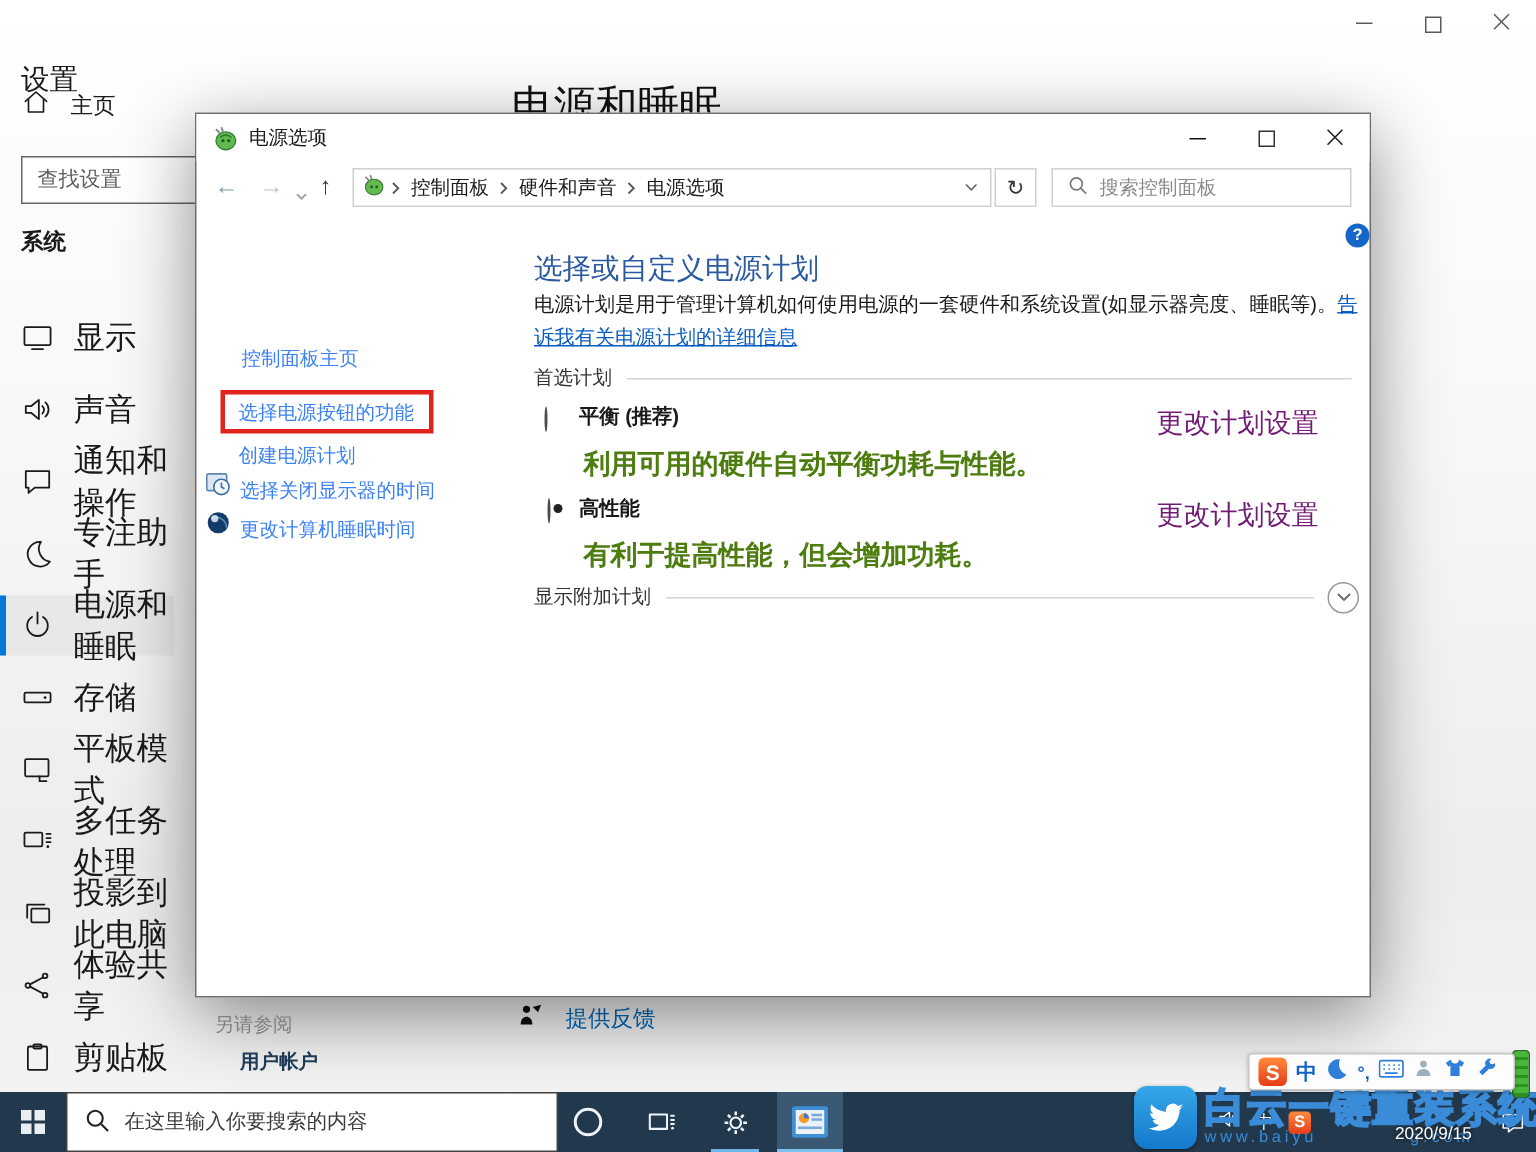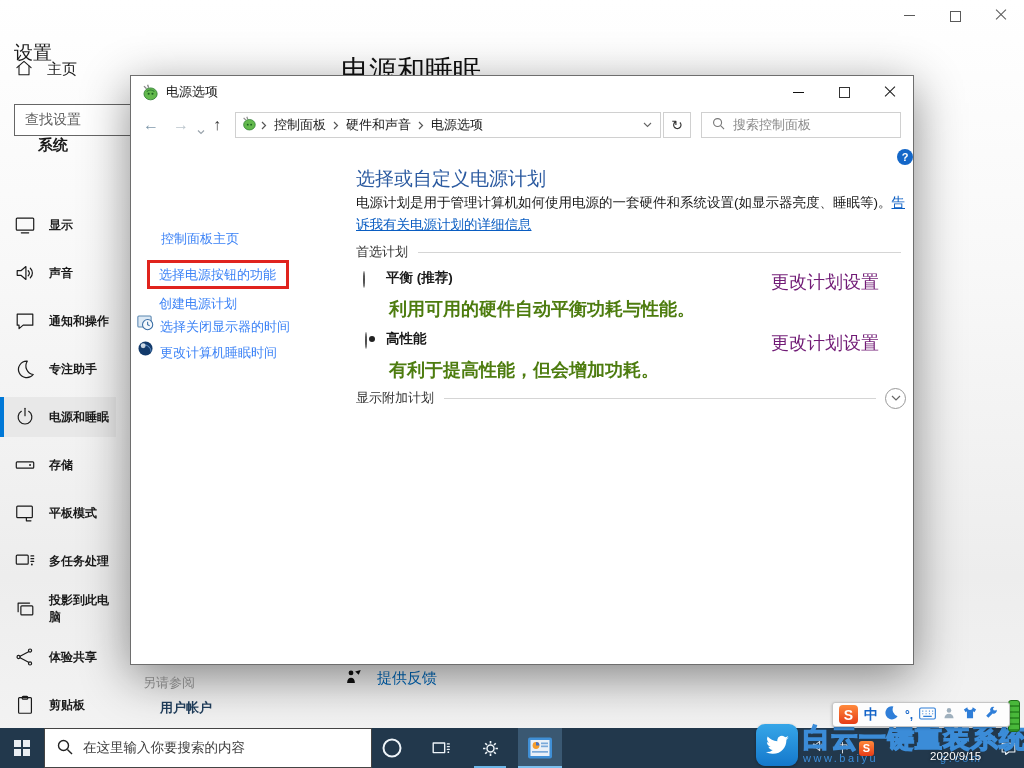--- a/index.html
+++ b/index.html
@@ -17,22 +17,22 @@
   .min-glyph{display:block;width:11px;height:0;border-top:1px solid #5a5a5a;}
   .restore-glyph{position:relative;width:9px;height:9px;border:1px solid #5a5a5a;background:#fff;margin-top:2px;}
   .restore-glyph::before{content:"";position:absolute;left:2px;top:-4px;width:9px;height:9px;border:1px solid #5a5a5a;z-index:-1;}
   .max-glyph{display:block;width:9px;height:9px;border:1px solid #333;}
   .x-glyph{position:relative;width:12px;height:12px;}
   .x-glyph::before,.x-glyph::after{content:"";position:absolute;left:-1px;top:5px;width:14px;height:0;border-top:1px solid #5a5a5a;}
   .x-glyph::before{transform:rotate(45deg);} .x-glyph::after{transform:rotate(-45deg);}
   .s-home{left:14px;top:58px;display:flex;align-items:center;gap:13px;font-size:15px;}
   .s-search{left:14px;top:104px;width:114px;height:30px;border:1px solid #666;background:#fff;
     display:flex;align-items:center;padding-left:10px;font-size:14px;color:#5f5f5f;}
-  .s-section{left:14px;top:136px;font-size:15px;font-weight:bold;margin-left:24px;}
-  .s-nav-item{left:0;width:116px;height:40px;display:flex;align-items:center;gap:13px;padding-left:14px;box-sizing:border-box;font-size:12px;font-weight:bold;}
+  .s-section{left:14px;top:152px;font-size:15px;font-weight:bold;}
+  .s-nav-item{left:0;width:116px;height:40px;display:flex;align-items:center;gap:13px;padding-left:14px;box-sizing:border-box;font-size:21px;}
   .s-nav-item .nicon{width:22px;height:22px;display:flex;align-items:center;justify-content:center;flex:0 0 22px;}
   .s-nav-item.sel{background:#e8e8e8;border-left:4px solid #0078d7;padding-left:10px;}
   .s-page-title{left:341px;top:52px;font-size:28px;color:#111;}
   .s-feedback{left:345px;top:668px;display:flex;align-items:center;gap:14px;font-size:15px;color:#0067b8;}
 
   
   .cpw{left:130px;top:75px;width:784px;height:590px;background:#fff;border:1px solid #6e6e6e;
     box-shadow:0 12px 45px rgba(0,0,0,.45);box-sizing:border-box;z-index:10;}
   .cp-titlebar{position:absolute;left:0;top:0;right:0;height:32px;display:flex;align-items:center;background:#fff;}
   .cp-titlebar .t-ic{margin:0 8px 0 10px;width:17px;height:17px;}

